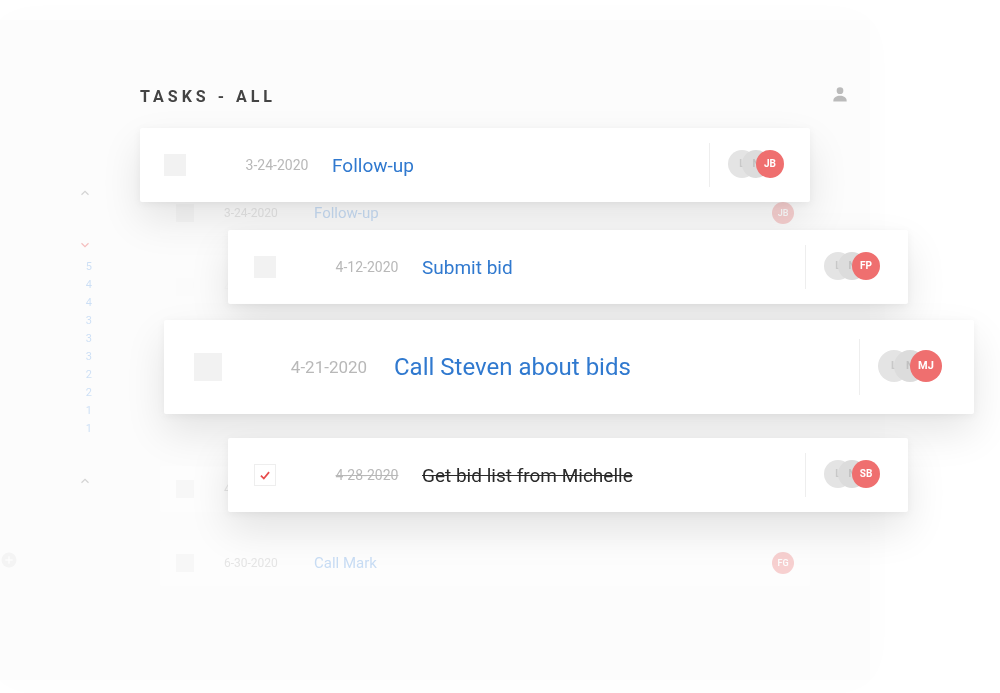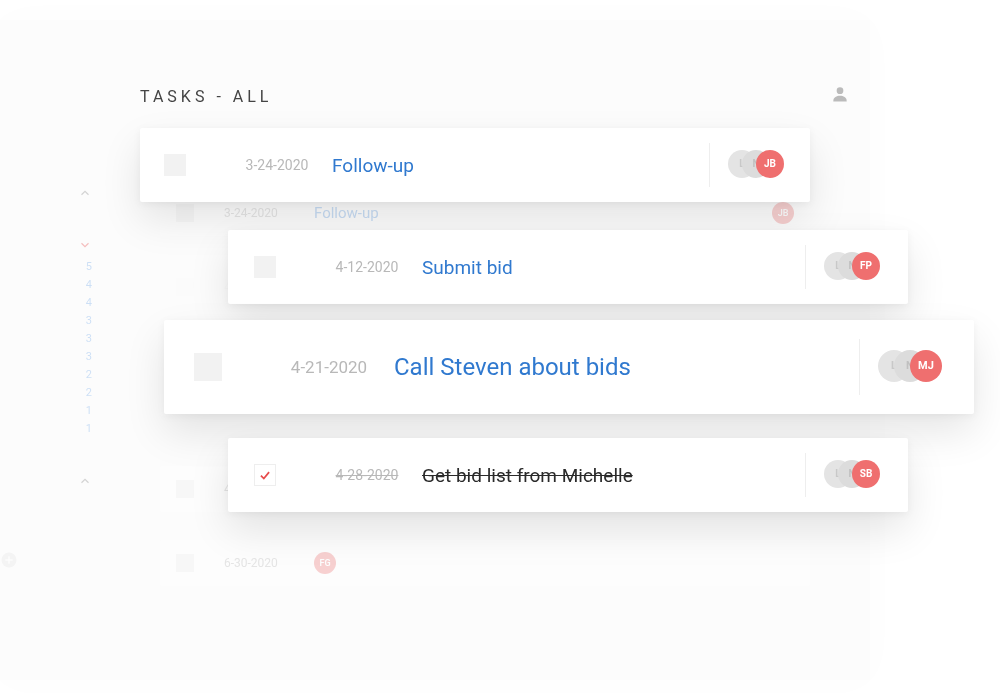--- a/index.html
+++ b/index.html
@@ -30,21 +30,21 @@
     top: 84px;
     left: 140px;
     right: 150px;
     display: flex;
     justify-content: space-between;
     align-items: center;
   }
   .page-title {
     font-size: 16px;
     letter-spacing: 4px;
-    font-weight: 400;
+    font-weight: 700;
     color: #444;
     text-transform: uppercase;
   }
   .user-icon {
     width: 20px;
     height: 20px;
     color: #bbb;
   }
 
   
@@ -217,20 +217,21 @@
   </div>
   <div class="bg-row" style="margin-top:50px">
     <div class="bg-check"></div>
     <div class="bg-date">4-28-2020</div>
     <div class="bg-label">Get bid list from Michelle</div>
     <div class="bg-avatar">SB</div>
   </div>
   <div class="bg-row">
     <div class="bg-check"></div>
     <div class="bg-date">6-30-2020</div>
+    <div class="bg-label">Call Mark</div>
     <div class="bg-avatar">FG</div>
   </div>
 </div>
 
 <div id="card1" class="fg-card">
   <div class="fg-check"></div>
   <div class="fg-date">3-24-2020</div>
   <div class="fg-label">Follow-up</div>
   <div class="fg-right">
     <div class="av-stack">

